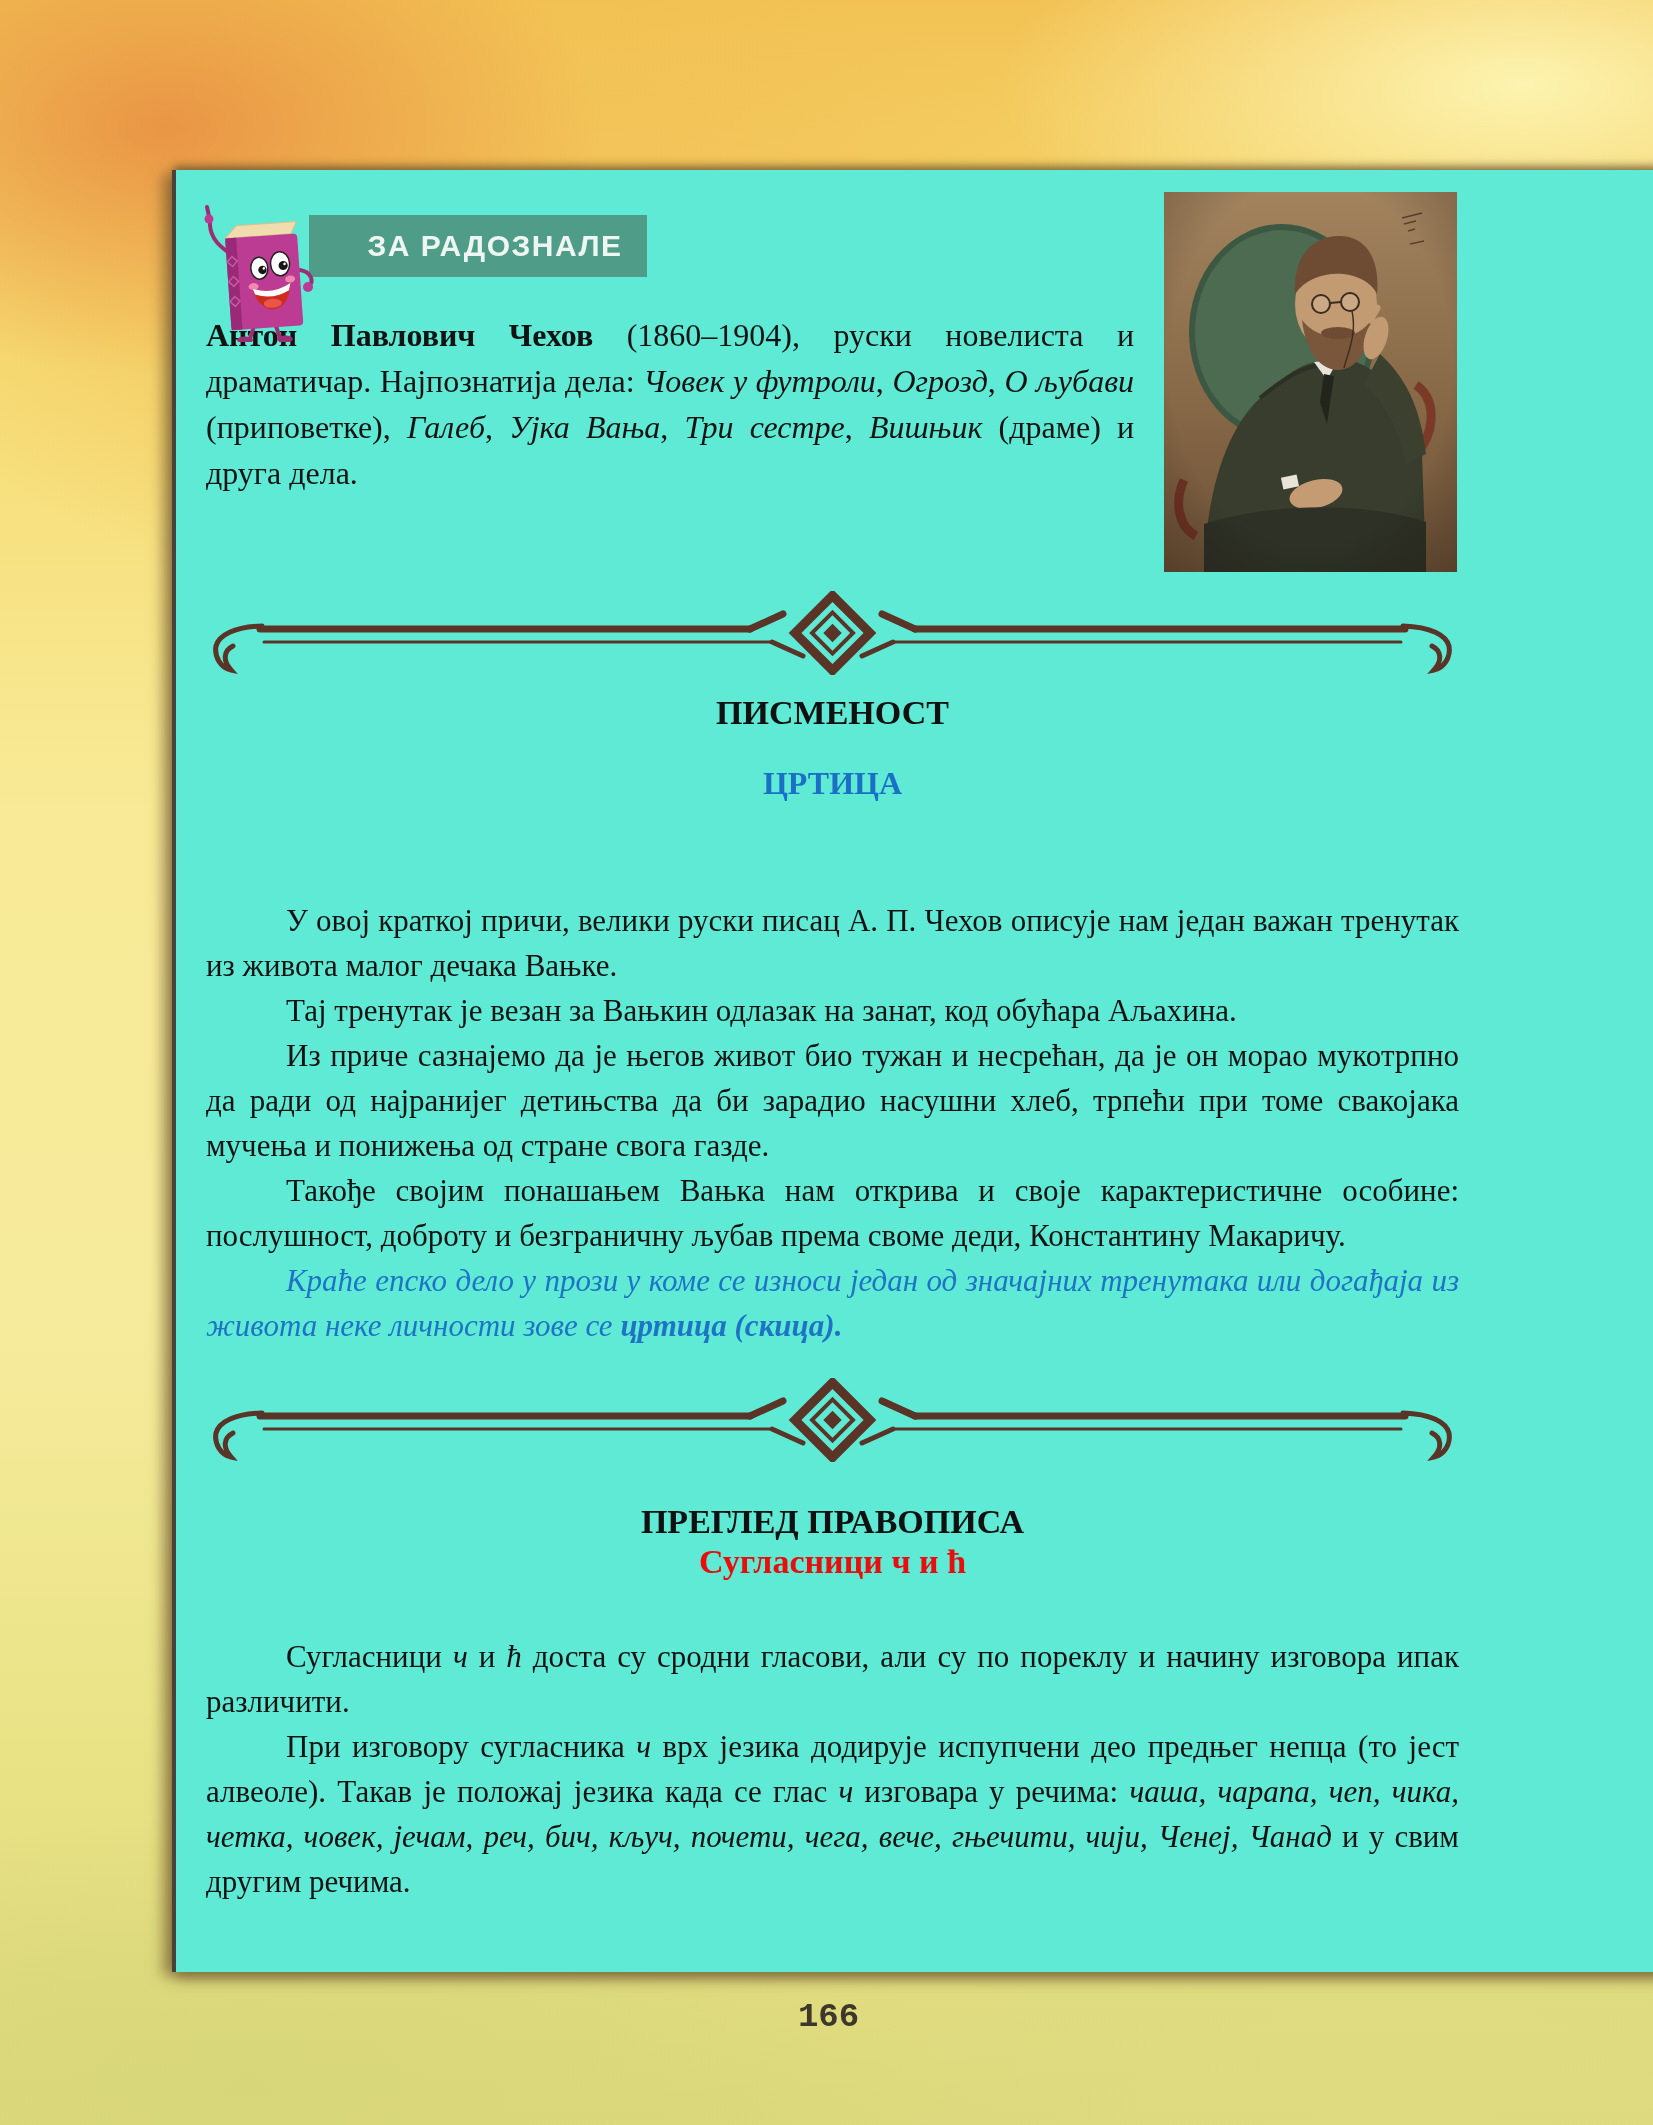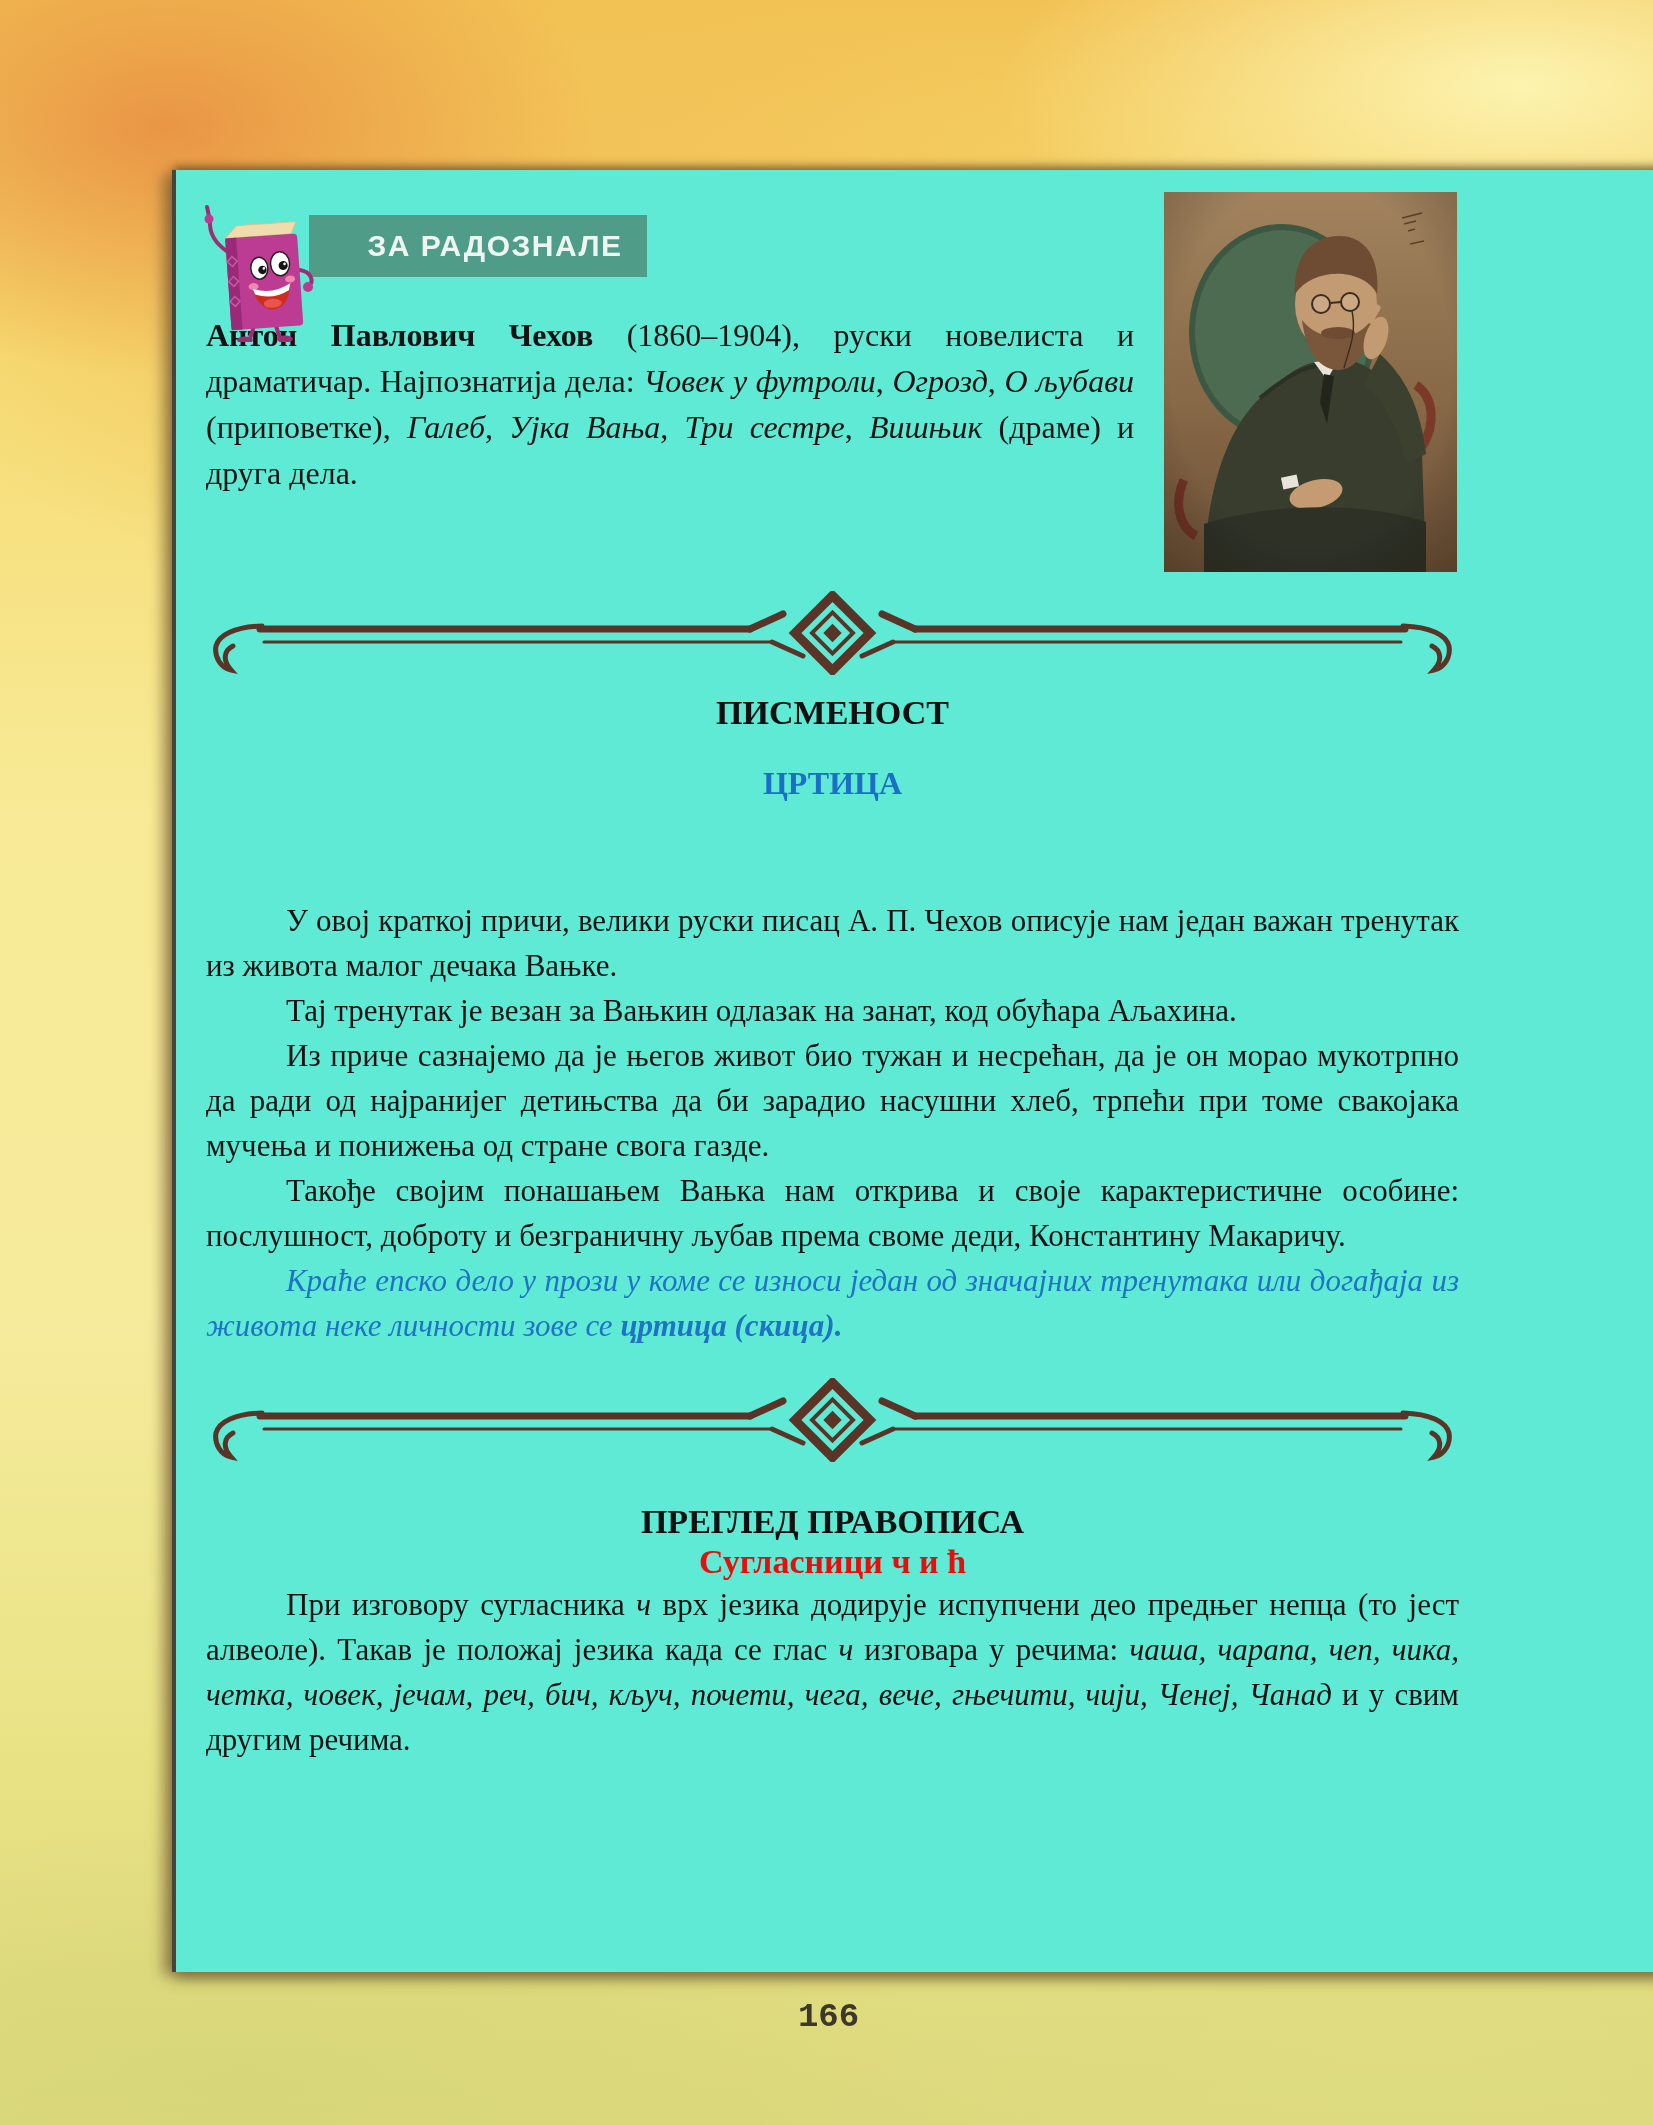--- a/index.html
+++ b/index.html
@@ -202,18 +202,19 @@
       <p class="body-p">Такође својим понашањем Вањка нам открива и своје карактеристичне особине: послушност, доброту и безграничну љубав према своме деди, Константину Макаричу.</p>
       <p class="body-p definition"><span class="s-i">Краће епско дело у прози у коме се износи један од значајних тренутака или догађаја из живота неке личности зове се </span><span class="s-bi">цртица (скица).</span></p>
 
       <svg class="divider d2">
           <use href="#divider-shape"></use>
         </svg>
 
       <h3 class="center-heading">ПРЕГЛЕД ПРАВОПИСА</h3>
       <h3 class="red-heading">Сугласници ч и ћ</h3>
 
+      <p class="body-p mt"><span class="s-r">Сугласници </span><span class="s-i">ч</span><span class="s-r"> и </span><span class="s-i">ћ</span><span class="s-r"> доста су сродни гласови, али су по пореклу и начину изговора ипак различити.</span></p>
       <p class="body-p"><span class="s-r">При изговору сугласника </span><span class="s-i">ч</span><span class="s-r"> врх језика додирује испупчени део предњег непца (то јест алвеоле). Такав је положај језика када се глас </span><span class="s-i">ч</span><span class="s-r"> изговара у речима: </span><span class="s-i">чаша, чарапа, чеп, чика, четка, човек, јечам, реч, бич, кључ, почети, чега, вече, гњечити, чији, Ченеј, Чанад</span><span class="s-r"> и у свим другим речима.</span></p>
     </div>
   </div>
 
   <div class="page-number">166</div>
 </div>
 
 </body></html>

